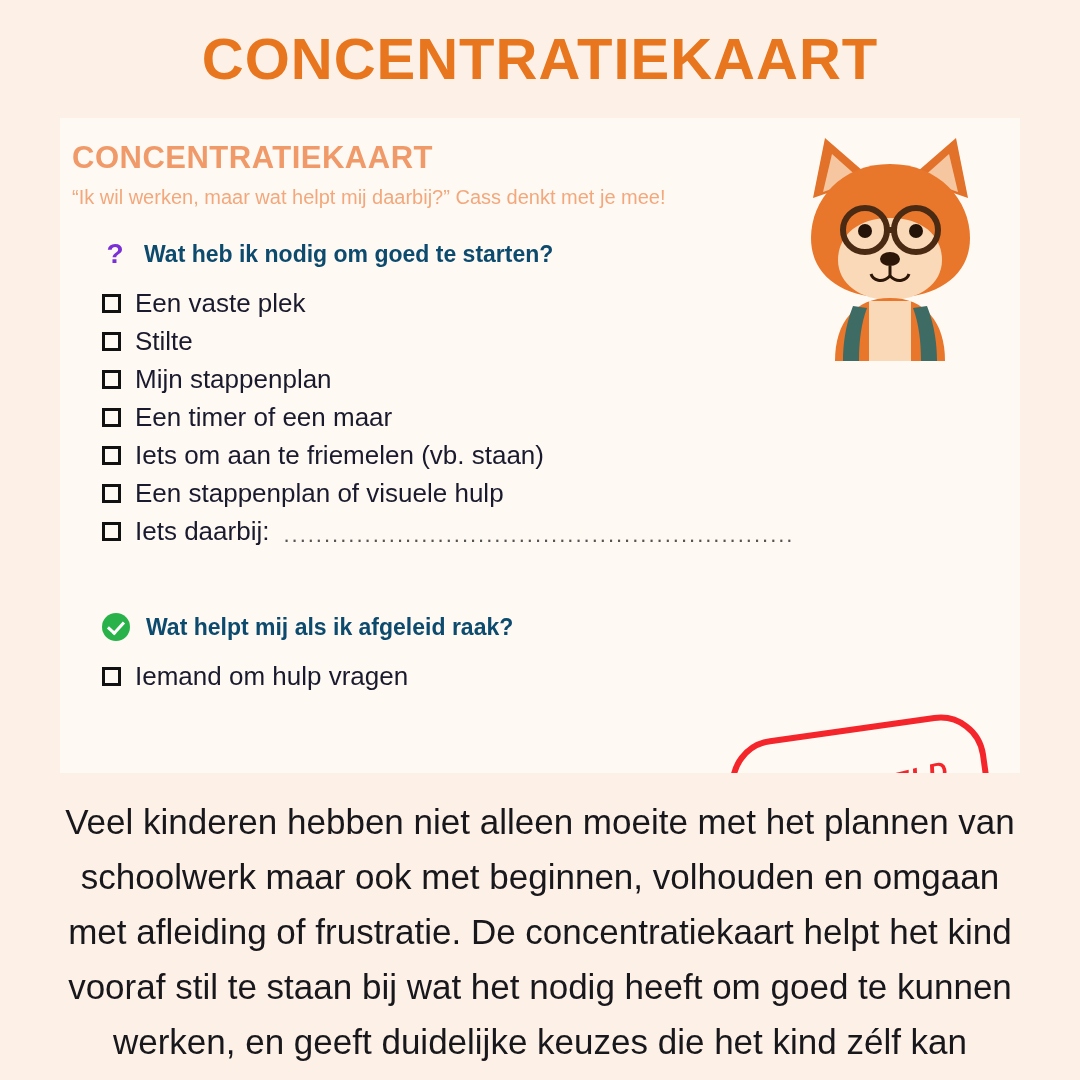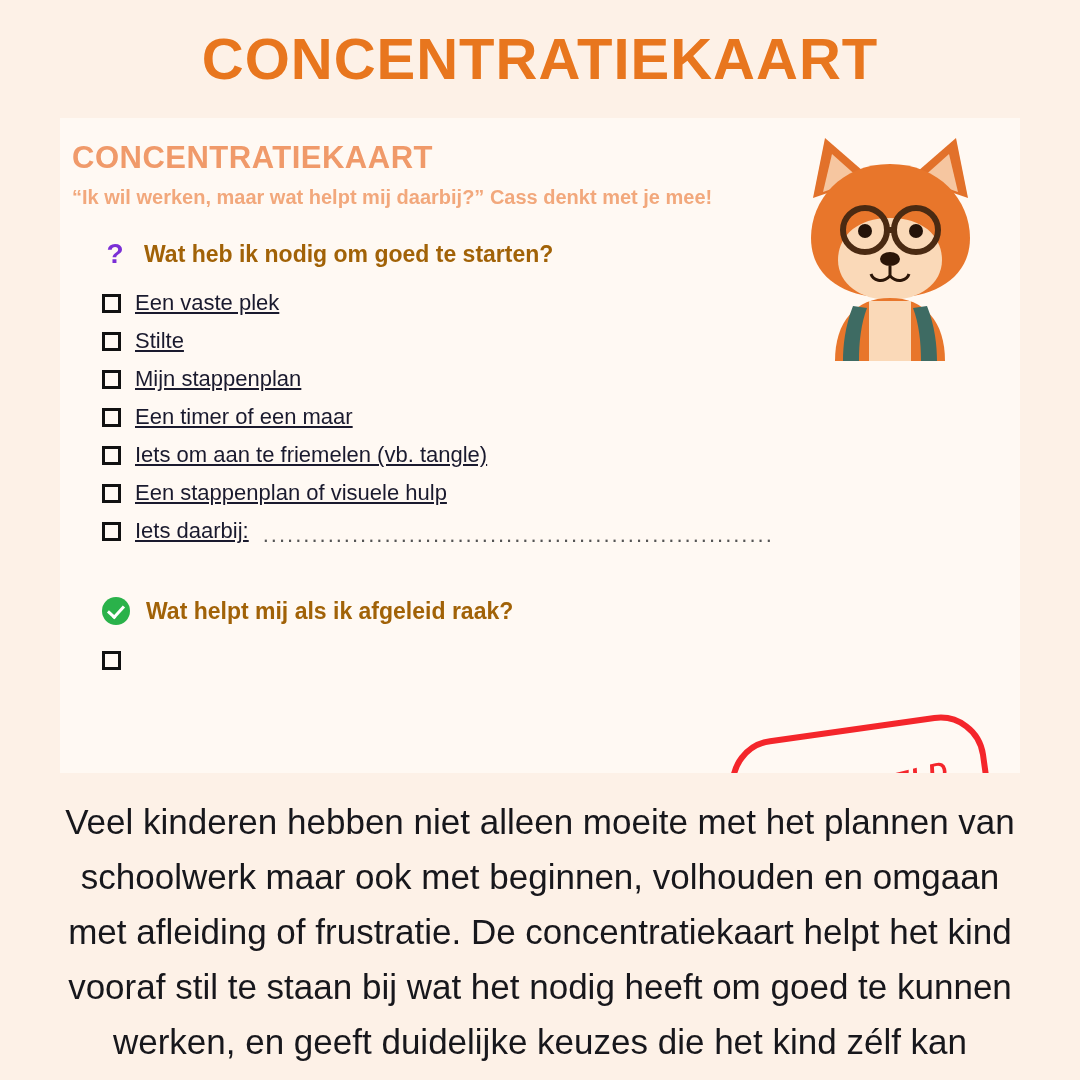--- a/index.html
+++ b/index.html
@@ -47,43 +47,42 @@
     letter-spacing: 0.5px;
     color: #F09A6A;
   }
 
   .card-sub {
     position: absolute;
     left: 12px;
     top: 68px;
     font-size: 20px;
     color: #F2A87C;
-    font-weight: bold;
   }
 
   
   .section {
     position: absolute;
     left: 42px;
   }
 
   .section-1 { top: 122px; }
-  .section-2 { top: 479px; }
+  .section-2 { top: 495px; }
 
   .section-head {
     display: flex;
     align-items: center;
     gap: 16px;
     margin-bottom: 16px;
   }
 
   .section-head .head-text {
     font-size: 23px;
     font-weight: bold;
-    color: #a16207;
+    color: #0c4a6e;
   }
 
   .q-icon {
     width: 26px;
     text-align: center;
     font-size: 28px;
     font-weight: bold;
     color: #7B2FD6;
     line-height: 1;
   }
@@ -116,24 +115,23 @@
   }
 
   .box {
     width: 19px;
     height: 19px;
     border: 3px solid #111;
     flex: 0 0 auto;
   }
 
   .opt-label {
-    font-size: 22px;
+    font-size: 26px;
     color: #1A1A2E;
     white-space: nowrap;
-    text-decoration: underline;
   }
 
   .dots {
     font-size: 22px;
     color: #555;
     letter-spacing: 2px;
     overflow: hidden;
     white-space: nowrap;
     width: 510px;
     display: inline-block;
@@ -245,41 +243,42 @@
     <div class="opt">
       <span class="box"></span>
       <span class="opt-label">Mijn stappenplan</span>
     </div>
     <div class="opt">
       <span class="box"></span>
       <span class="opt-label">Een timer of een maar</span>
     </div>
     <div class="opt">
       <span class="box"></span>
-      <span class="opt-label">Iets om aan te friemelen (vb. tangle)</span>
+      <span class="opt-label">Iets om aan te friemelen (vb. staan)</span>
     </div>
     <div class="opt">
       <span class="box"></span>
       <span class="opt-label">Een stappenplan of visuele hulp</span>
     </div>
     <div class="opt">
       <span class="box"></span>
       <span class="opt-label">Iets daarbij:</span>
       <span class="dots">.......................................................................................</span>
     </div>
   </div>
 
   <div class="section section-2">
     <div class="section-head">
       <span class="check-icon"></span>
       <span class="head-text">Wat helpt mij als ik afgeleid raak?</span>
     </div>
 
     <div class="opt">
       <span class="box"></span>
+      <span class="opt-label">Iemand om hulp vragen</span>
     </div>
   </div>
 
   <div class="stamp">
     <div class="stamp-text">VOORBEELD</div>
   </div>
 
 </div>
 
 <p class="body-text">Veel kinderen hebben niet alleen moeite met het plannen van schoolwerk maar ook met beginnen, volhouden en omgaan met afleiding of frustratie. De concentratiekaart helpt het kind vooraf stil te staan bij wat het nodig heeft om goed te kunnen werken, en geeft duidelijke keuzes die het kind zélf kan maken.</p>

